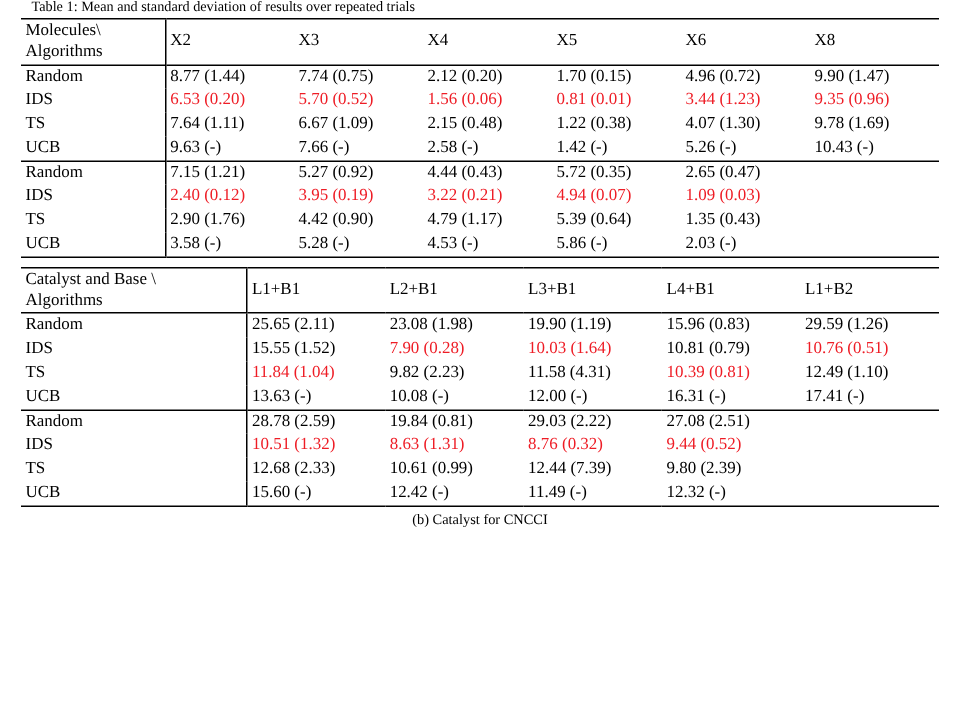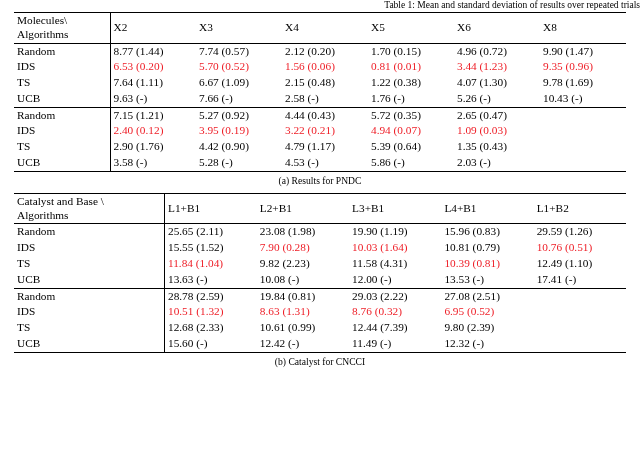--- a/index.html
+++ b/index.html
@@ -16,21 +16,21 @@
   }
   .page {
     position: relative;
     width: 640px;
     height: 474px;
     padding: 0;
     box-sizing: border-box;
   }
   .caption-top {
     font-size: 9.5px;
-    text-align: right;
+    text-align: left;
     color: #000;
     margin: 0 0 1px 0;
     height: 11px;
     overflow: hidden;
     white-space: nowrap;
     padding-left: 21px;
   }
   table.restbl {
     border-collapse: collapse;
     width: 612px;
@@ -99,21 +99,21 @@
           <td class="hdr-cell">X3</td>
           <td class="hdr-cell">X4</td>
           <td class="hdr-cell">X5</td>
           <td class="hdr-cell">X6</td>
           <td class="hdr-cell">X8</td>
         </tr>
 
         <tr class="hline-top">
           <td class="rowlabel">Random</td>
           <td class="vline">8.77 (1.44)</td>
-          <td>7.74 (0.57)</td>
+          <td>7.74 (0.75)</td>
           <td>2.12 (0.20)</td>
           <td>1.70 (0.15)</td>
           <td>4.96 (0.72)</td>
           <td>9.90 (1.47)</td>
         </tr>
         <tr>
           <td class="rowlabel">IDS</td>
           <td class="vline red">6.53 (0.20)</td>
           <td class="red">5.70 (0.52)</td>
           <td class="red">1.56 (0.06)</td>
@@ -128,21 +128,21 @@
           <td>2.15 (0.48)</td>
           <td>1.22 (0.38)</td>
           <td>4.07 (1.30)</td>
           <td>9.78 (1.69)</td>
         </tr>
         <tr>
           <td class="rowlabel">UCB</td>
           <td class="vline">9.63 (-)</td>
           <td>7.66 (-)</td>
           <td>2.58 (-)</td>
-          <td>1.76 (-)</td>
+          <td>1.42 (-)</td>
           <td>5.26 (-)</td>
           <td>10.43 (-)</td>
         </tr>
 
 
         <tr class="hline-top">
           <td class="rowlabel">Random</td>
           <td class="vline">7.15 (1.21)</td>
           <td>5.27 (0.92)</td>
           <td>4.44 (0.43)</td>
@@ -172,21 +172,20 @@
           <td class="rowlabel">UCB</td>
           <td class="vline">3.58 (-)</td>
           <td>5.28 (-)</td>
           <td>4.53 (-)</td>
           <td>5.86 (-)</td>
           <td>2.03 (-)</td>
           <td></td>
         </tr>
       </tbody>
     </table>
-    <div class="subcaption">(a) Results for PNDC</div>
   </div>
 
   <div class="spacer-a"></div>
 
   <div class="tbl-block">
     <table class="restbl">
       <colgroup>
         <col class="d0">
           <col class="dX">
           <col class="dX">
@@ -228,37 +227,37 @@
           <td>9.82 (2.23)</td>
           <td>11.58 (4.31)</td>
           <td class="red">10.39 (0.81)</td>
           <td>12.49 (1.10)</td>
         </tr>
         <tr>
           <td class="rowlabel">UCB</td>
           <td class="vline">13.63 (-)</td>
           <td>10.08 (-)</td>
           <td>12.00 (-)</td>
-          <td>13.53 (-)</td>
+          <td>16.31 (-)</td>
           <td>17.41 (-)</td>
         </tr>
         <tr class="hline-top">
           <td class="rowlabel">Random</td>
           <td class="vline">28.78 (2.59)</td>
           <td>19.84 (0.81)</td>
           <td>29.03 (2.22)</td>
           <td>27.08 (2.51)</td>
           <td></td>
         </tr>
         <tr>
           <td class="rowlabel">IDS</td>
           <td class="vline red">10.51 (1.32)</td>
           <td class="red">8.63 (1.31)</td>
           <td class="red">8.76 (0.32)</td>
-          <td class="red">6.95 (0.52)</td>
+          <td class="red">9.44 (0.52)</td>
           <td></td>
         </tr>
         <tr>
           <td class="rowlabel">TS</td>
           <td class="vline">12.68 (2.33)</td>
           <td>10.61 (0.99)</td>
           <td>12.44 (7.39)</td>
           <td>9.80 (2.39)</td>
           <td></td>
         </tr>

